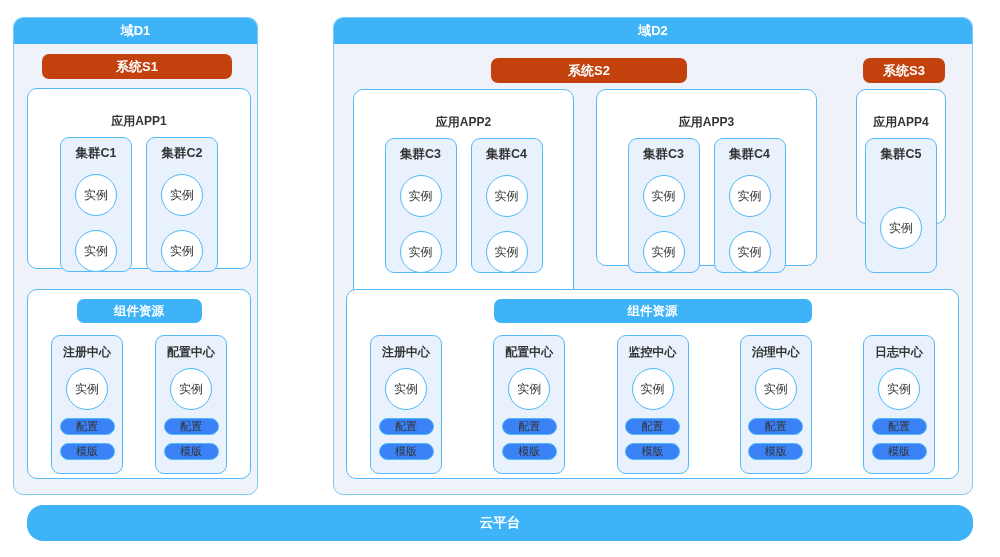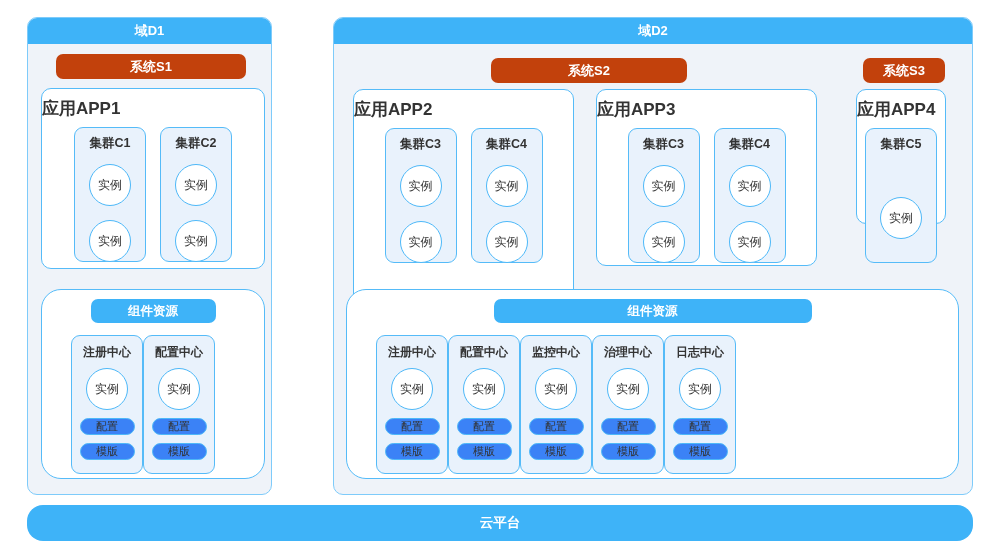--- a/index.html
+++ b/index.html
@@ -4,21 +4,21 @@
 <style>
   html,body{margin:0;padding:0;}
   body{
     width:1000px;height:557px;position:relative;background:#ffffff;overflow:hidden;
     font-family:"Liberation Sans","DejaVu Sans",sans-serif;color:#333333;
   }
   .domain{
     position:absolute;top:17px;height:478px;box-sizing:border-box;
     background:#eff3f9;border:1px solid #7ecbfa;border-radius:10px;overflow:hidden;
   }
-  #d1{left:27px;width:245px;}
+  #d1{left:13px;width:245px;}
   #d2{left:333px;width:640px;}
   .domain-header{
     height:26px;background:#3eb3f8;display:flex;align-items:center;justify-content:center;
     color:#ffffff;font-weight:bold;font-size:13px;
   }
   .sys-badge{
     position:absolute;height:25px;background:#c2410c;border-radius:7px;
     display:flex;align-items:center;justify-content:center;
     color:#ffffff;font-weight:bold;font-size:13px;box-sizing:border-box;
   }
@@ -26,49 +26,49 @@
   #s2-badge{left:157px;top:40px;width:196px;}
   #s3-badge{left:529px;top:40px;width:82px;}
   .app-box{
     position:absolute;background:#ffffff;border:1px solid #55bbf8;border-radius:10px;
     box-sizing:border-box;
   }
   #app1{left:13px;top:70px;width:224px;height:181px;}
   #app2{left:19px;top:71px;width:221px;height:226px;}
   #app3{left:262px;top:71px;width:221px;height:177px;}
   #app4{left:522px;top:71px;width:90px;height:135px;}
-  .app-title{font-weight:bold;font-size:17px;margin-top:8px;}
+  .app-title{text-align:center;font-weight:bold;font-size:12px;margin-top:24px;}
   .cluster-row{display:flex;justify-content:center;gap:14px;margin-top:7px;}
   .cluster{
     width:72px;height:135px;background:#e9f2fc;border:1px solid #55bbf8;border-radius:9px;
     display:flex;flex-direction:column;align-items:center;box-sizing:border-box;
   }
   .cluster-title{font-weight:bold;font-size:12.5px;margin-top:7px;white-space:nowrap;}
   .instance{
     width:42px;height:42px;border-radius:50%;background:#ffffff;border:1px solid #4db8f8;
     display:flex;align-items:center;justify-content:center;font-size:12px;box-sizing:border-box;
     flex-shrink:0;
   }
   .cluster .instance{margin-top:12px;}
   .cluster .instance + .instance{margin-top:14px;}
   .cluster.single .instance{margin-top:44px;}
   .comp-box{
-    position:absolute;background:#ffffff;border:1px solid #55bbf8;border-radius:20px;
+    position:absolute;background:#ffffff;border:1px solid #55bbf8;border-radius:10px;
     box-sizing:border-box;
   }
   #d1-comp{left:13px;top:271px;width:224px;height:190px;}
   #d2-comp{left:12px;top:271px;width:613px;height:190px;}
   .comp-badge{
     height:24px;background:#3eb3f8;border-radius:7px;margin:9px auto 0;
     display:flex;align-items:center;justify-content:center;
     color:#ffffff;font-weight:bold;font-size:12.5px;
   }
   #d1-comp .comp-badge{width:125px;}
   #d2-comp .comp-badge{width:318px;}
-  .card-row{display:flex;justify-content:flex-start;padding:0 29px;margin-top:12px;}
+  .card-row{display:flex;justify-content:space-between;padding:0 23px;margin-top:12px;}
   .comp-card{
     width:72px;height:139px;background:#e9f2fc;border:1px solid #55bbf8;border-radius:9px;
     display:flex;flex-direction:column;align-items:center;box-sizing:border-box;
   }
   .card-title{font-weight:bold;font-size:12px;margin-top:8px;white-space:nowrap;}
   .comp-card .instance{margin-top:7px;}
   .pill{
     width:55px;height:17px;background:#3b82f6;border:1px solid #4db8f8;border-radius:9px;
     display:flex;align-items:center;justify-content:center;font-size:11px;
     box-sizing:border-box;margin-top:8px;

